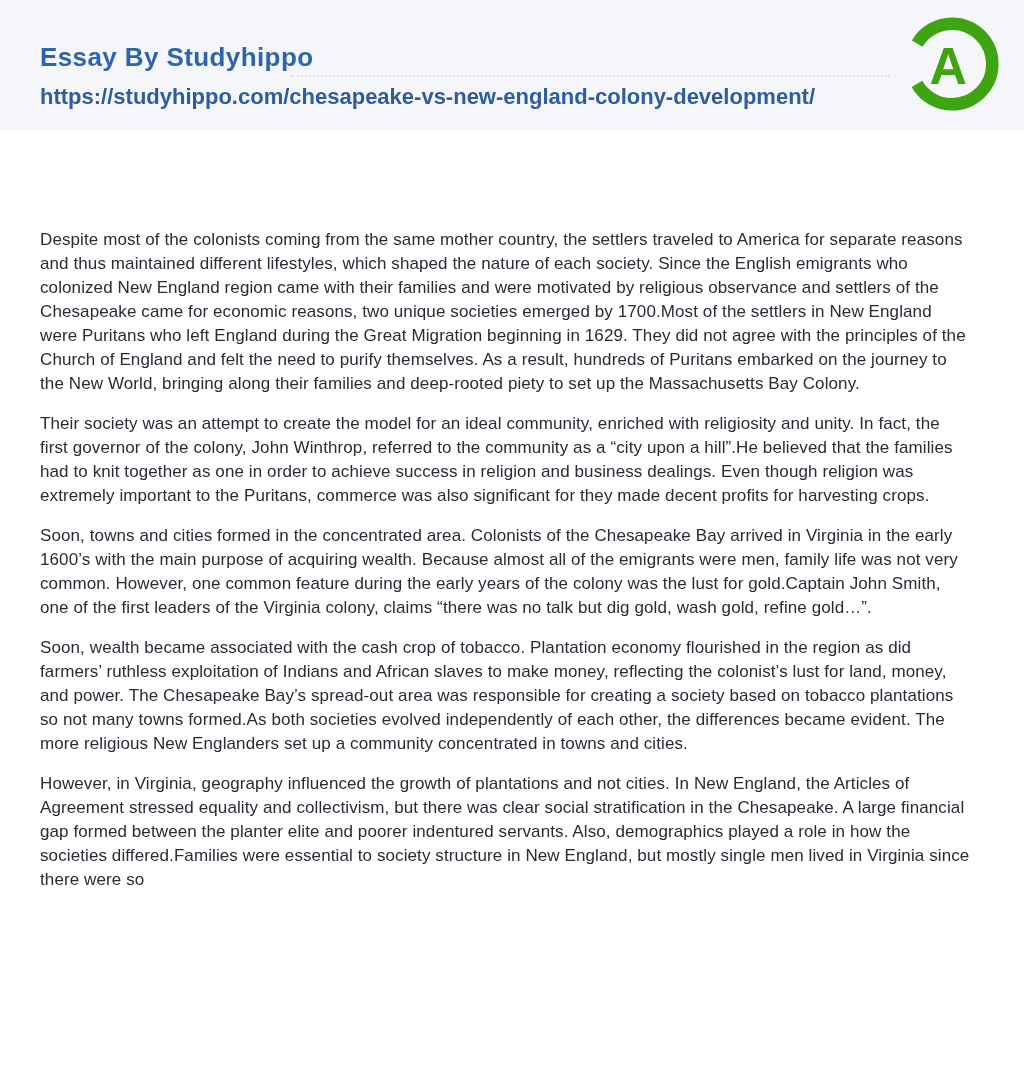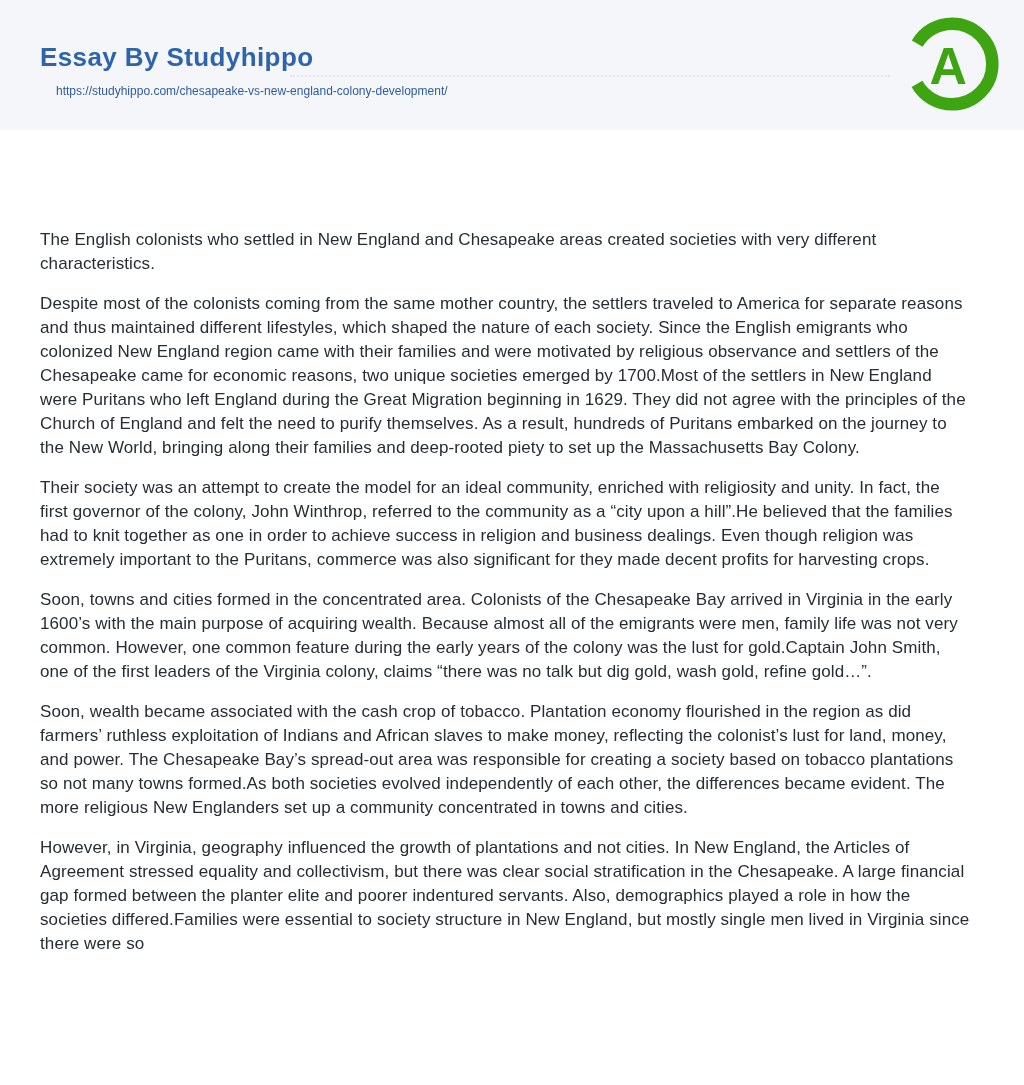--- a/index.html
+++ b/index.html
@@ -38,24 +38,24 @@
   .dotted-rule {
     position: absolute;
     left: 290px;
     top: 75px;
     width: 600px;
     height: 0;
     border-top: 2px dotted #e1e5ec;
   }
   .page-url {
     position: absolute;
-    left: 56px;
+    left: 40px;
     top: 84px;
-    font-size: 12px;
-    font-weight: 400;
+    font-size: 22px;
+    font-weight: 700;
     color: #2e5c9e;
     text-decoration: none;
     white-space: nowrap;
     cursor: pointer;
   }
   .logo {
     position: absolute;
     left: 904px;
     top: 16px;
     width: 96px;
@@ -101,21 +101,20 @@
     <div class="logo">
       <svg viewBox="0 0 100 100" width="96" height="96" aria-hidden="true">
         <circle cx="50" cy="50" r="42" fill="none" stroke="#3fa412" stroke-width="13" stroke-dasharray="110 44 110 0" stroke-linecap="butt"></circle>
         <text x="46" y="52" text-anchor="middle" dominant-baseline="central" font-family="Liberation Sans, sans-serif" font-size="54" font-weight="700" fill="#3fa412">A</text>
       </svg>
     </div>
   </div>
 
 
   <div class="essay-body">
-      <p class="para">The English colonists who settled in New England and Chesapeake areas created societies with very different characteristics.</p>
       <p class="para">Despite most of the colonists coming from the same mother country, the settlers traveled to America for separate reasons and thus maintained different lifestyles, which shaped the nature of each society. Since the English emigrants who colonized New England region came with their families and were motivated by religious observance and settlers of the Chesapeake came for economic reasons, two unique societies emerged by 1700.Most of the settlers in New England were Puritans who left England during the Great Migration beginning in 1629. They did not agree with the principles of the Church of England and felt the need to purify themselves. As a result, hundreds of Puritans embarked on the journey to the New World, bringing along their families and deep-rooted piety to set up the Massachusetts Bay Colony.</p>
       <p class="para">Their society was an attempt to create the model for an ideal community, enriched with religiosity and unity. In fact, the first governor of the colony, John Winthrop, referred to the community as a “city upon a hill”.He believed that the families had to knit together as one in order to achieve success in religion and business dealings. Even though religion was extremely important to the Puritans, commerce was also significant for they made decent profits for harvesting crops.</p>
       <p class="para">Soon, towns and cities formed in the concentrated area. Colonists of the Chesapeake Bay arrived in Virginia in the early 1600’s with the main purpose of acquiring wealth. Because almost all of the emigrants were men, family life was not very common. However, one common feature during the early years of the colony was the lust for gold.Captain John Smith, one of the first leaders of the Virginia colony, claims “there was no talk but dig gold, wash gold, refine gold…”.</p>
       <p class="para">Soon, wealth became associated with the cash crop of tobacco. Plantation economy flourished in the region as did farmers’ ruthless exploitation of Indians and African slaves to make money, reflecting the colonist’s lust for land, money, and power. The Chesapeake Bay’s spread-out area was responsible for creating a society based on tobacco plantations so not many towns formed.As both societies evolved independently of each other, the differences became evident. The more religious New Englanders set up a community concentrated in towns and cities.</p>
       <p class="para">However, in Virginia, geography influenced the growth of plantations and not cities. In New England, the Articles of Agreement stressed equality and collectivism, but there was clear social stratification in the Chesapeake. A large financial gap formed between the planter elite and poorer indentured servants. Also, demographics played a role in how the societies differed.Families were essential to society structure in New England, but mostly single men lived in Virginia since there were so</p>
     </div>
 
 </div>
 
 </body></html>

